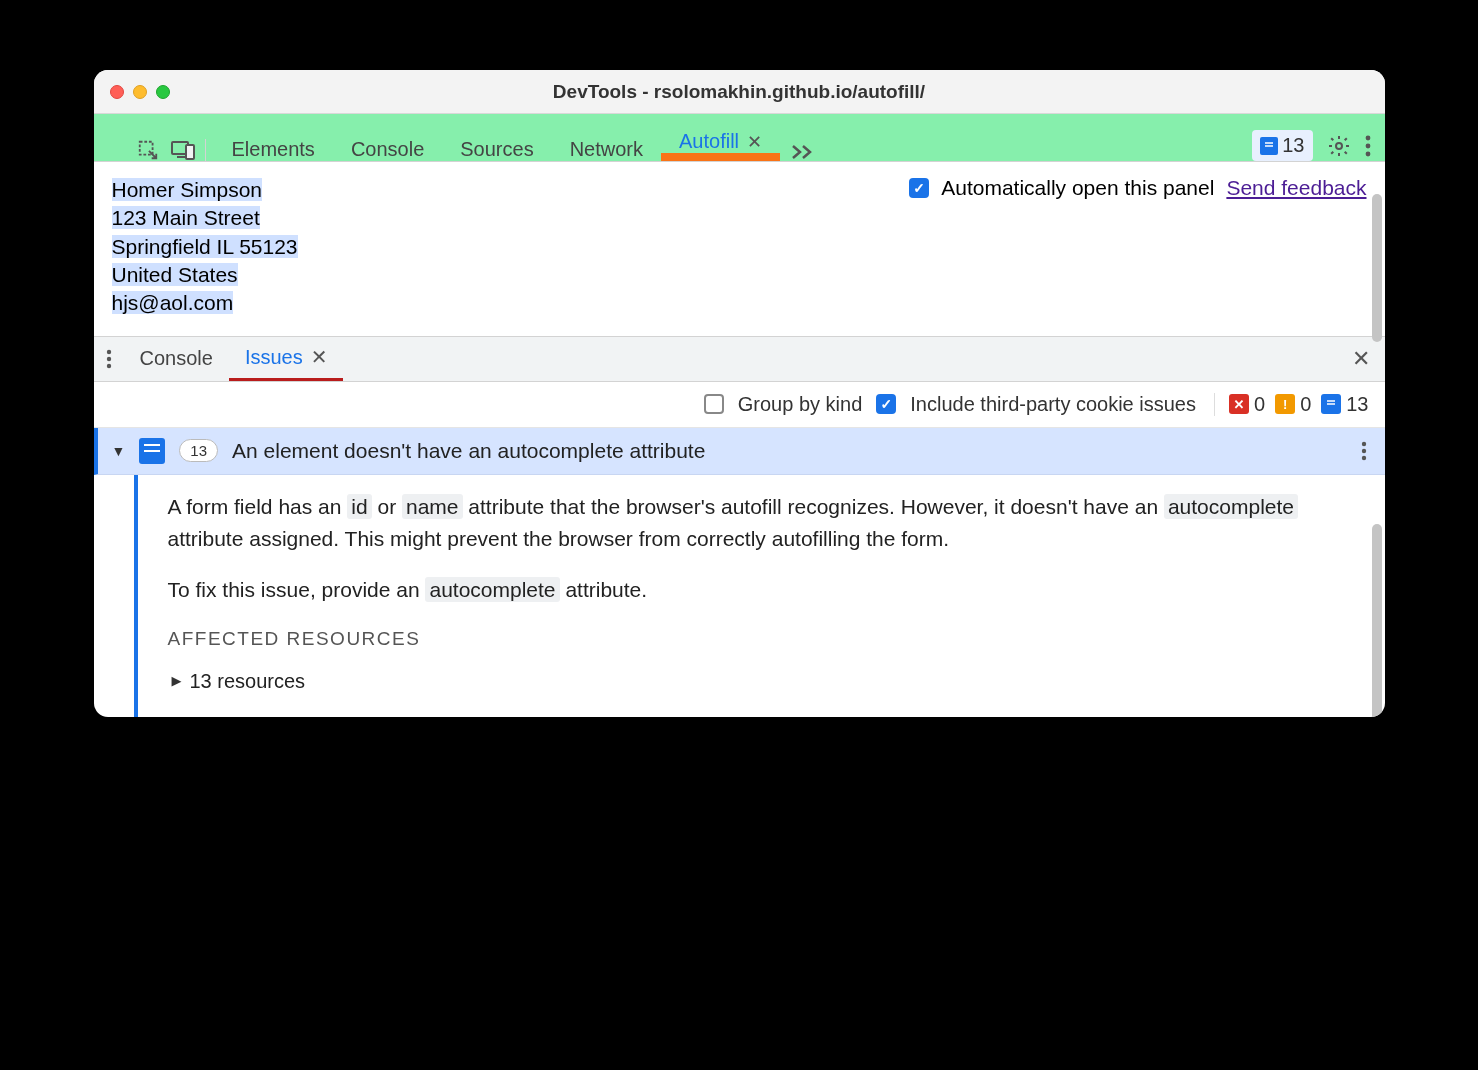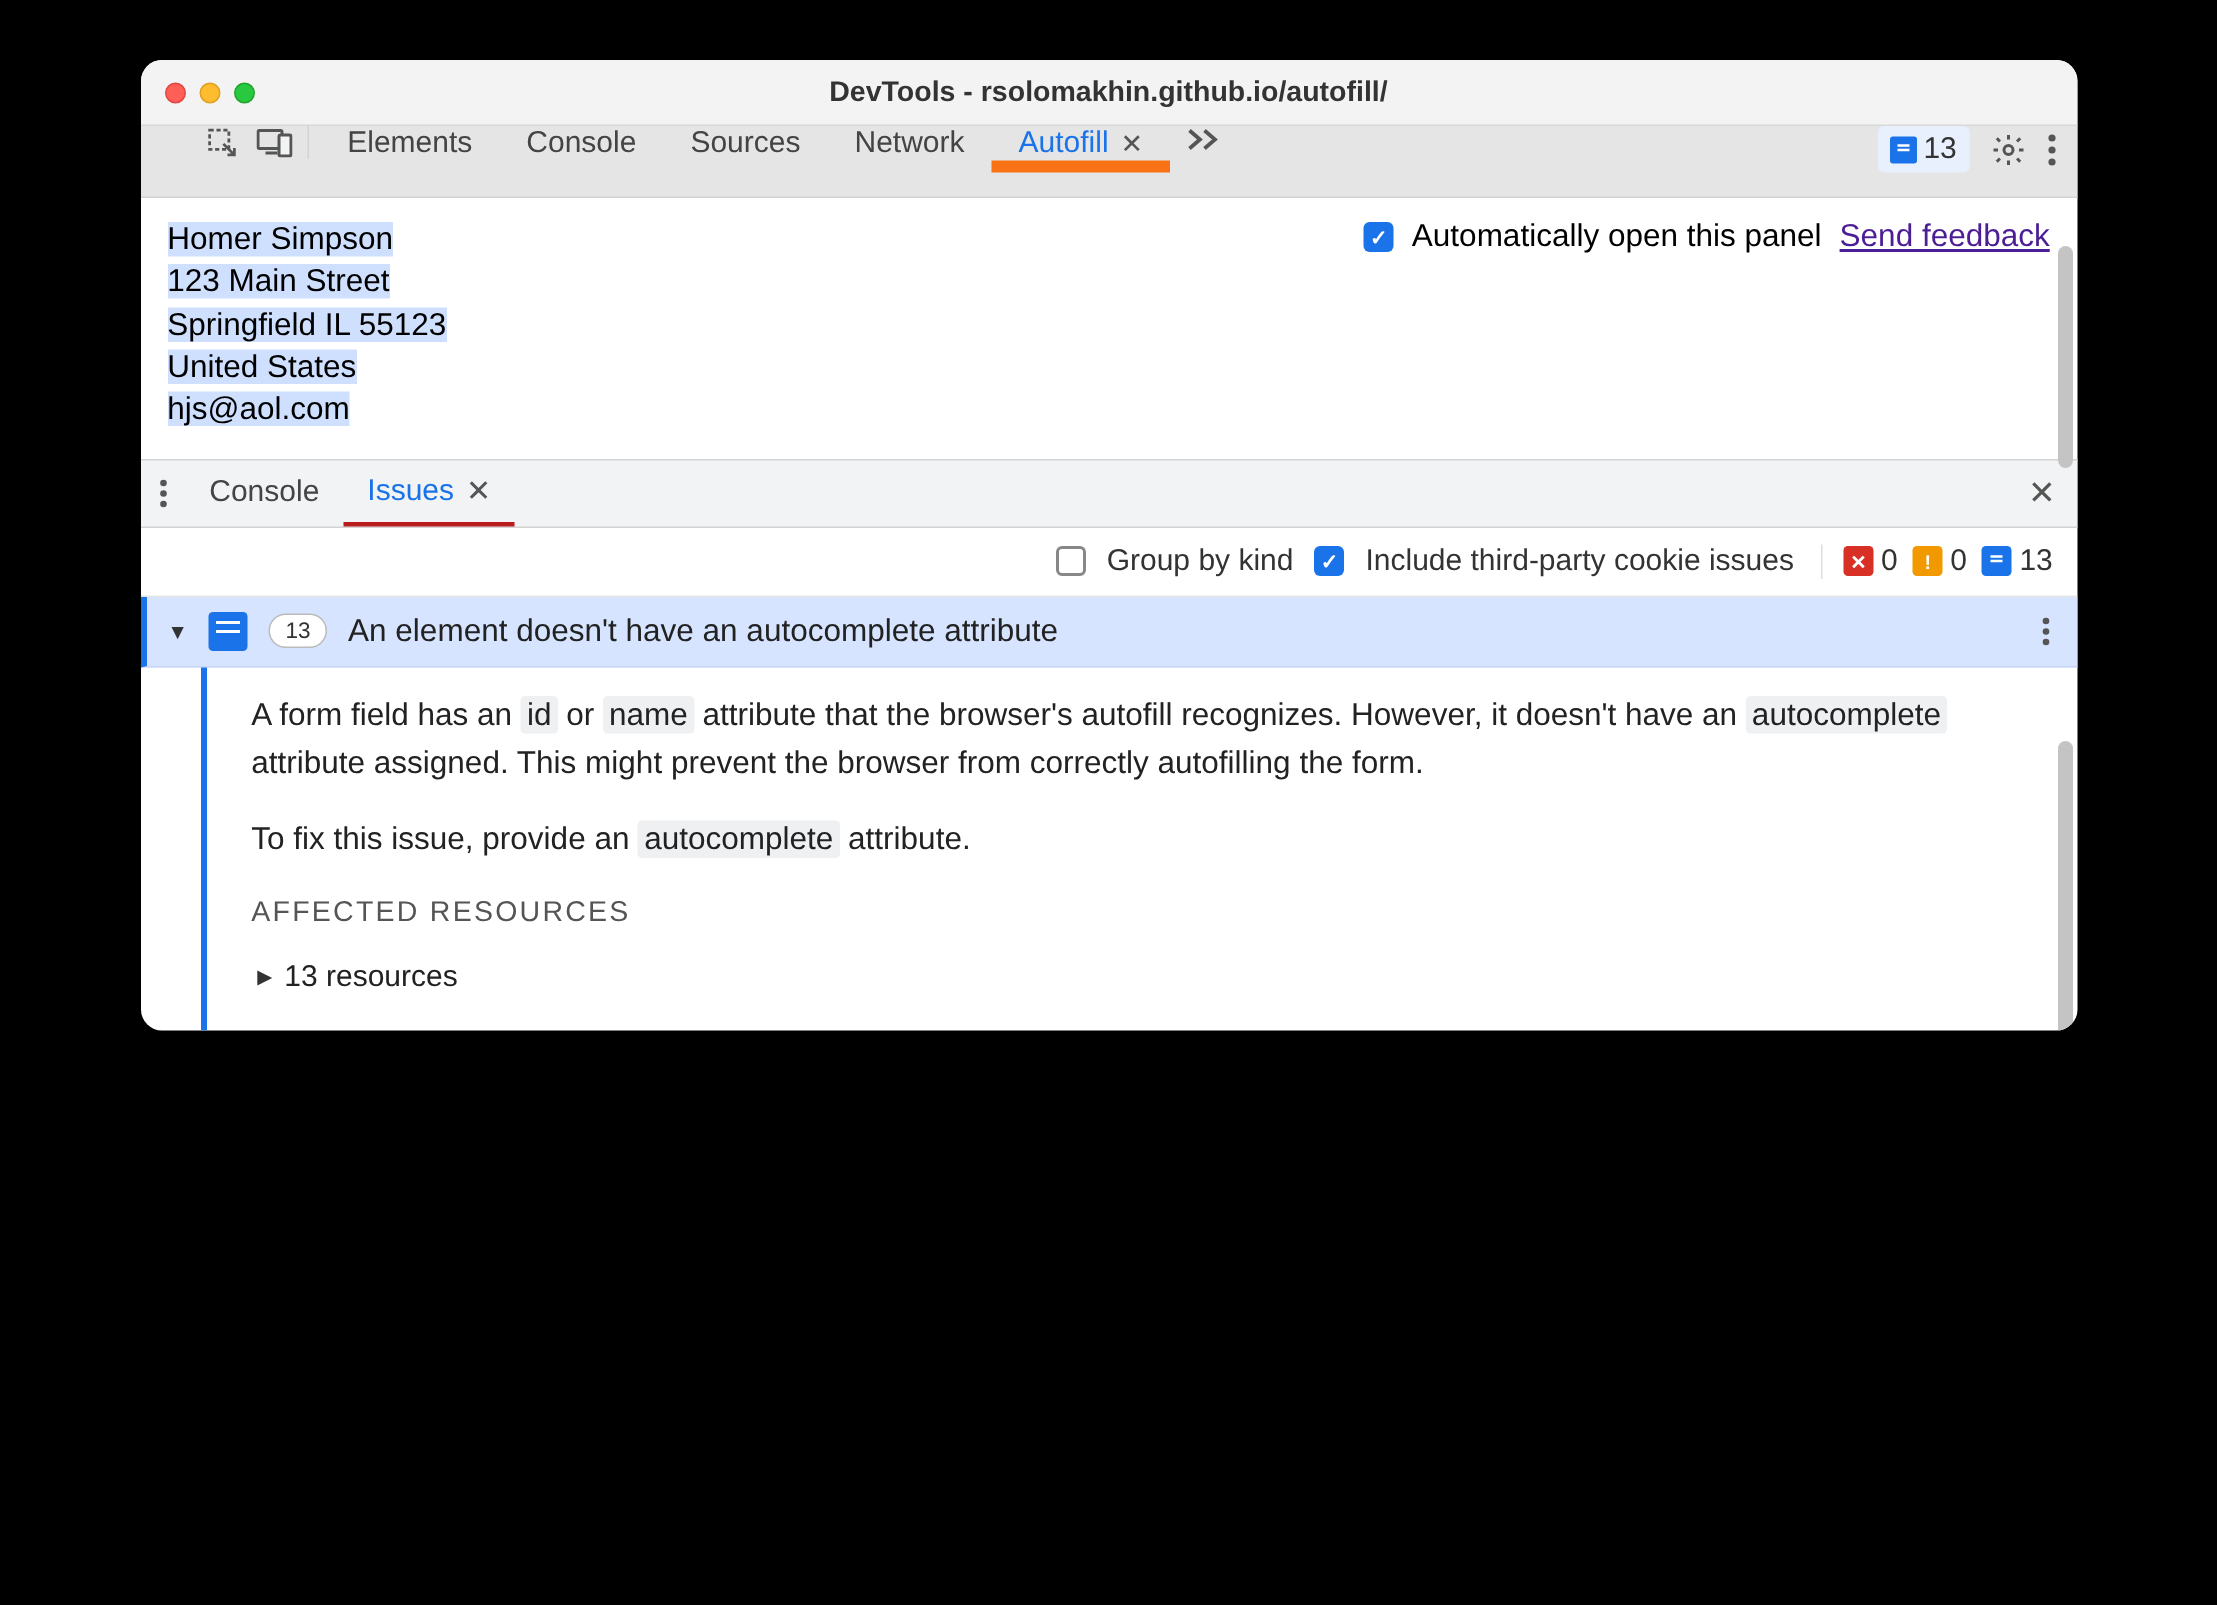--- a/index.html
+++ b/index.html
@@ -8,21 +8,21 @@
     background: #000;
     font-family: -apple-system, BlinkMacSystemFont, "Segoe UI", Helvetica, Arial, sans-serif;
     display: flex;
     align-items: flex-start;
     justify-content: center;
     width: 1478px;
     height: 1070px;
   }
   .window {
     width: 1291px;
-    margin-top: 40px;
+    margin-top: 70px;
     background: #fff;
     border-radius: 14px;
     overflow: hidden;
     box-shadow: 0 12px 48px rgba(0,0,0,0.5);
     display: flex;
     flex-direction: column;
     position: relative;
   }
   
   .titlebar {
@@ -40,23 +40,23 @@
   .dot.red { background:#ff5f57; border:1px solid #e24640; }
   .dot.yellow { background:#febc2e; border:1px solid #dfa023; }
   .dot.green { background:#28c840; border:1px solid #1fa52e; }
   .title {
     position: absolute; width:100%; text-align:center;
     font-weight:600; font-size:19px; color:#333; pointer-events:none;
   }
   
   .maintabs {
     height: 48px;
-    background:#e5e5e5;
+    background:#86efac;
     border-bottom:1px solid #d3d3d3;
-    display:flex; align-items:flex-start;
+    display:flex; align-items:flex-end;
     font-size:20px;
     color:#333;
     padding-left:33px;
   }
   .maintabs .left-icons { display:flex; align-items:center; padding:0 10px; gap:12px; border-right:1px solid #d3d3d3; margin-right:8px;}
   .tab {
     padding: 0 18px; display:flex; align-items:center; cursor:pointer; color:#444; gap:8px;
   }
   .tab.active { color:#1a73e8; border-bottom:8px solid #f97316; }
   .tab .close { color:#555; font-size:18px; }

